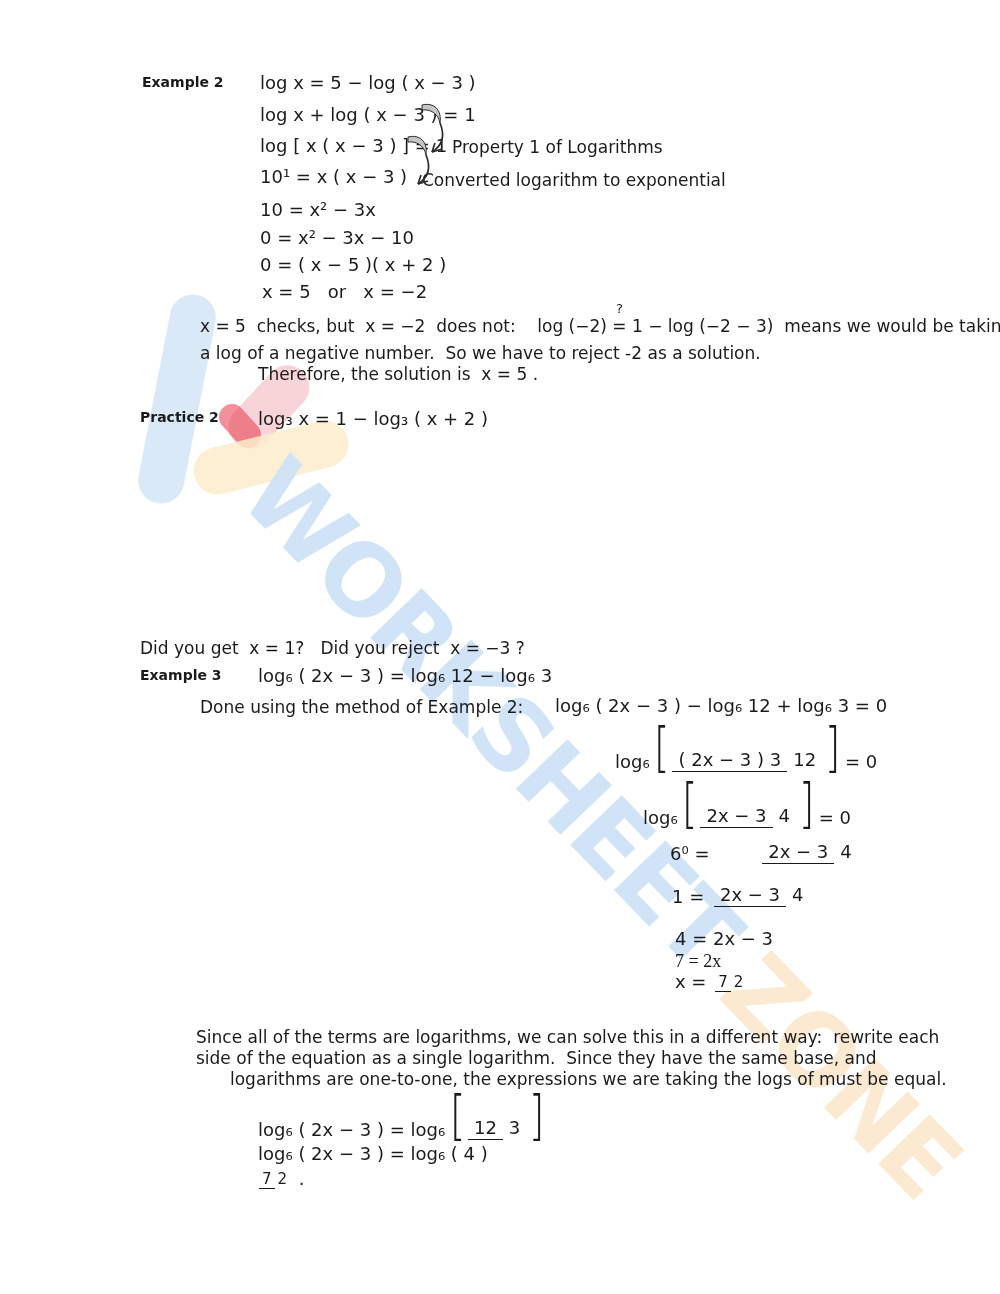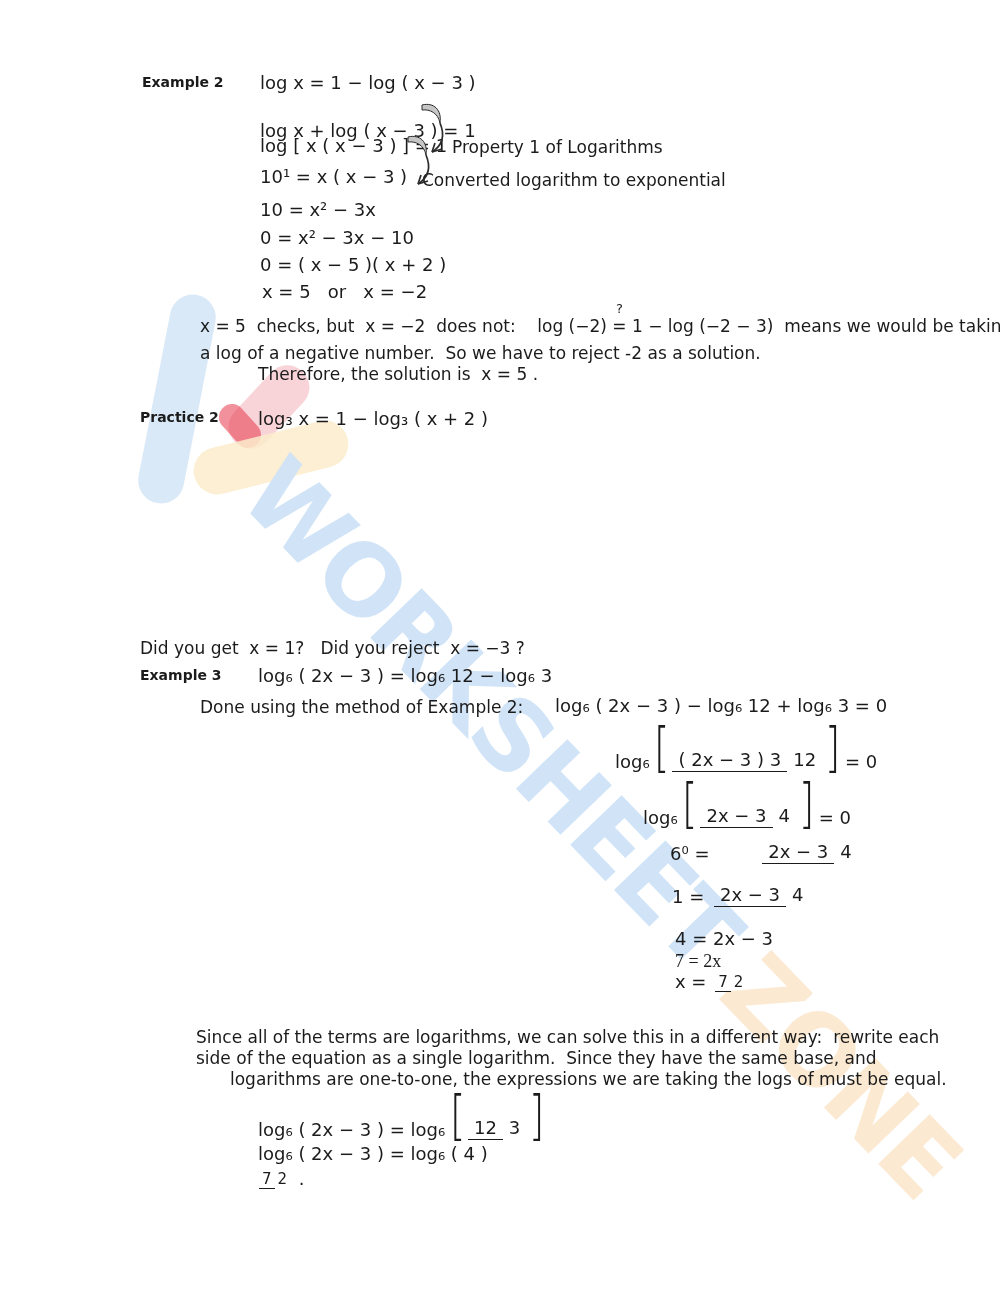--- a/index.html
+++ b/index.html
@@ -41,22 +41,22 @@
   <div class="cap cap-blue"></div>
   <div class="cap cap-pink"></div>
   <div class="cap cap-red"></div>
   <div class="cap cap-yellow"></div>
 
   <div class="wm"><span class="wm-blue">WORKSHEET</span><span class="wm-orange"> ZONE</span></div>
 
   <div class="content">
 
     <div class="abs lbl" style="left:142px;top:74px;">Example 2</div>
-    <div class="abs eq" style="left:260px;top:72px;">log x = 1 − log ( x − 3 )</div>
-    <div class="abs eq" style="left:260px;top:104px;margin-top:16px;">log x + log ( x − 3 ) = 1</div>
+    <div class="abs eq" style="left:260px;top:72px;">log x = 5 − log ( x − 3 )</div>
+    <div class="abs eq" style="left:260px;top:104px;">log x + log ( x − 3 ) = 1</div>
     <div class="abs eq" style="left:260px;top:135px;">log [ x ( x − 3 ) ] = 1</div>
     <div class="abs eq" style="left:260px;top:166px;">10¹ = x ( x − 3 )</div>
     <div class="abs eq" style="left:260px;top:199px;">10 = x² − 3x</div>
     <div class="abs eq" style="left:260px;top:227px;">0 = x² − 3x − 10</div>
     <div class="abs eq" style="left:260px;top:254px;">0 = ( x − 5 )( x + 2 )</div>
     <div class="abs eq" style="left:262px;top:281px;">x = 5   or   x = −2</div>
 
     <svg class="arrow" style="left:418px;top:101px;" width="38" height="60" viewBox="0 0 38 60">
       <path d="M4,4 C16,1 24,9 22,22 C20,12 12,8 4,9 Z" fill="#c6c6c6" stroke="#2b2b2b" stroke-width="1"></path>
       <path d="M22,22 C27,34 25,44 14,51" fill="none" stroke="#2b2b2b" stroke-width="1.7"></path>

